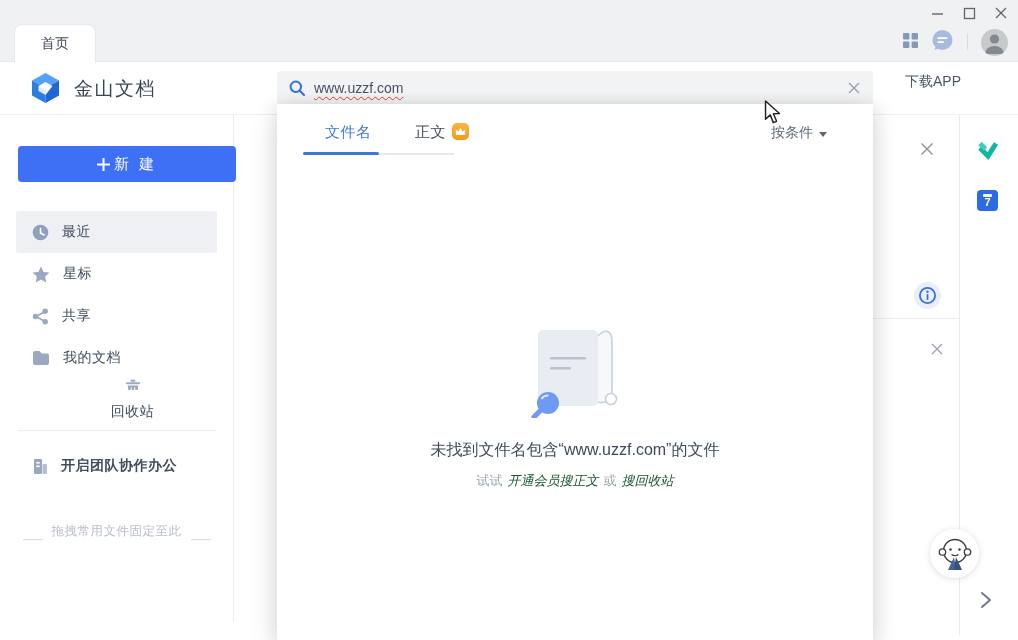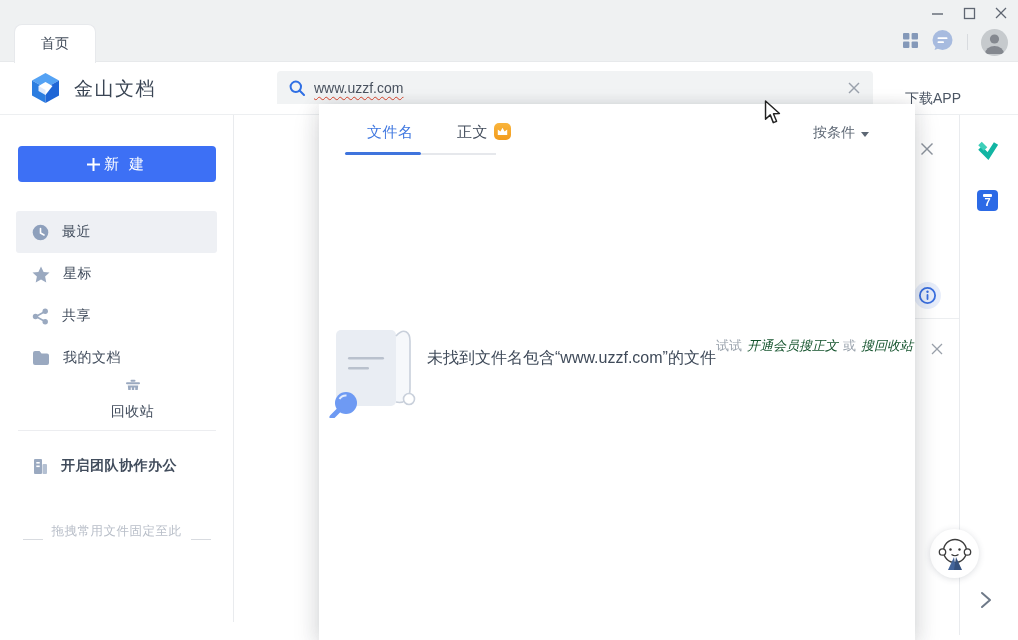--- a/index.html
+++ b/index.html
@@ -21,26 +21,26 @@
   }
   .win-controls { right:8px; top:4px; display:flex; gap:14px; align-items:center; height:18px; }
   .wc { width:18px; height:18px; display:flex; align-items:center; justify-content:center; }
   .tb-icons { right:10px; top:27px; display:flex; align-items:center; gap:13px; height:30px; }
   .tb-sep { width:1px; height:16px; background:#d8dbdf; }
   .avatar { width:27px; height:27px; border-radius:50%; background:#c6cacd; overflow:hidden; display:flex; align-items:center; justify-content:center; }
 
   
   .header { left:0; top:62px; width:1018px; height:53px; background:#fff; border-bottom:1px solid #edeff1; }
   .brand { left:74px; top:76px; font-size:19px; color:#3a4554; letter-spacing:1.5px; }
-  .download-app { left:905px; top:90px; font-size:14px; color:#4c5664; cursor:pointer; }
+  .download-app { left:905px; top:73px; font-size:14px; color:#4c5664; cursor:pointer; }
 
   
   .sidebar-divider { left:233px; top:115px; width:1px; height:507px; background:#e9ebee; }
   .new-btn {
-    left:18px; top:146px; width:198px; height:36px; background:#3d70f5; border-radius:4px;
+    left:18px; top:146px; width:218px; height:36px; background:#3d70f5; border-radius:4px;
     display:flex; align-items:center; justify-content:center; gap:4px;
     color:#fff; font-size:15px; letter-spacing:3px; cursor:pointer;
   }
   .side-item { left:0; top:0; width:233px; height:42px; display:flex; align-items:center; padding-left:32px; gap:13px; cursor:pointer; }
   .side-item .lbl { font-size:14px; color:#414c5c; letter-spacing:.5px; }
   .side-sel { left:16px; top:211px; width:201px; height:42px; background:#eef0f4; border-radius:3px; }
   .side-div { left:18px; top:430px; width:198px; height:1px; background:#ecedf0; }
   .pin-hint { left:0; top:523px; width:233px; display:flex; align-items:flex-end; justify-content:center; gap:9px; }
   .pin-hint .dash { width:20px; height:1px; background:#d8dbe0; }
   .pin-hint .txt { font-size:12.5px; color:#b8bec8; letter-spacing:.5px; }
@@ -58,31 +58,30 @@
   
   .search-bar {
     left:277px; top:71px; width:596px; height:33px; background:#f1f3f4;
     border-radius:4px 4px 0 0; z-index:5; display:flex; align-items:center; padding:0 12px; gap:9px;
   }
   .search-query { font-size:14px; color:#49525f;
     text-decoration:underline wavy #d9442c 1px; text-underline-offset:3px; flex:1; }
   .search-panel {
     left:277px; top:104px; width:596px; height:536px; background:#fff; z-index:5;
     box-shadow:0 10px 26px rgba(30,36,48,.14), -6px 0 14px rgba(30,36,48,.05), 6px 0 14px rgba(30,36,48,.05);
-    margin-left:42px;
   }
   .tab-files { left:48px; top:19px; font-size:15px; color:#3f77e0; font-weight:500; letter-spacing:.5px; cursor:pointer; }
   .tab-body  { left:138px; top:19px; font-size:15px; color:#424c5b; letter-spacing:.5px; cursor:pointer; display:flex; align-items:center; gap:6px; }
   .vip-badge { width:17px; height:17px; border-radius:5px; background:linear-gradient(180deg,#f9b53c,#f29b1d); display:flex; align-items:center; justify-content:center; margin-top:-2px; }
   .filter-btn { left:494px; top:20px; display:flex; align-items:center; gap:6px; cursor:pointer; }
   .filter-btn .t { font-size:14px; color:#5d6774; }
   .caret { width:0; height:0; border-left:4.5px solid transparent; border-right:4.5px solid transparent; border-top:5.5px solid #5d6774; margin-top:2px; }
   .u-blue { left:26px; top:48px; width:76px; height:3px; background:#3f74dd; border-radius:2px; }
   .u-gray { left:102px; top:49px; width:75px; height:2px; background:#e6e8ec; }
-  .empty-wrap { left:0; top:222px; width:596px; display:flex; flex-direction:row; }
+  .empty-wrap { left:0; top:222px; width:596px; display:flex; flex-direction:column; align-items:center; }
   .empty-msg { margin-top:22px; font-size:16px; color:#3f4a59; }
   .empty-hint { margin-top:11px; font-size:13px; color:#9aa3ad; display:flex; gap:5px; }
   .empty-hint a { color:#14532d; text-decoration:none; cursor:pointer;font-style:italic; }
 
   .cursor { left:763px; top:100px; z-index:9; }
 </style>
 </head>
 <body>
 
 <div class="abs titlebar"></div>

